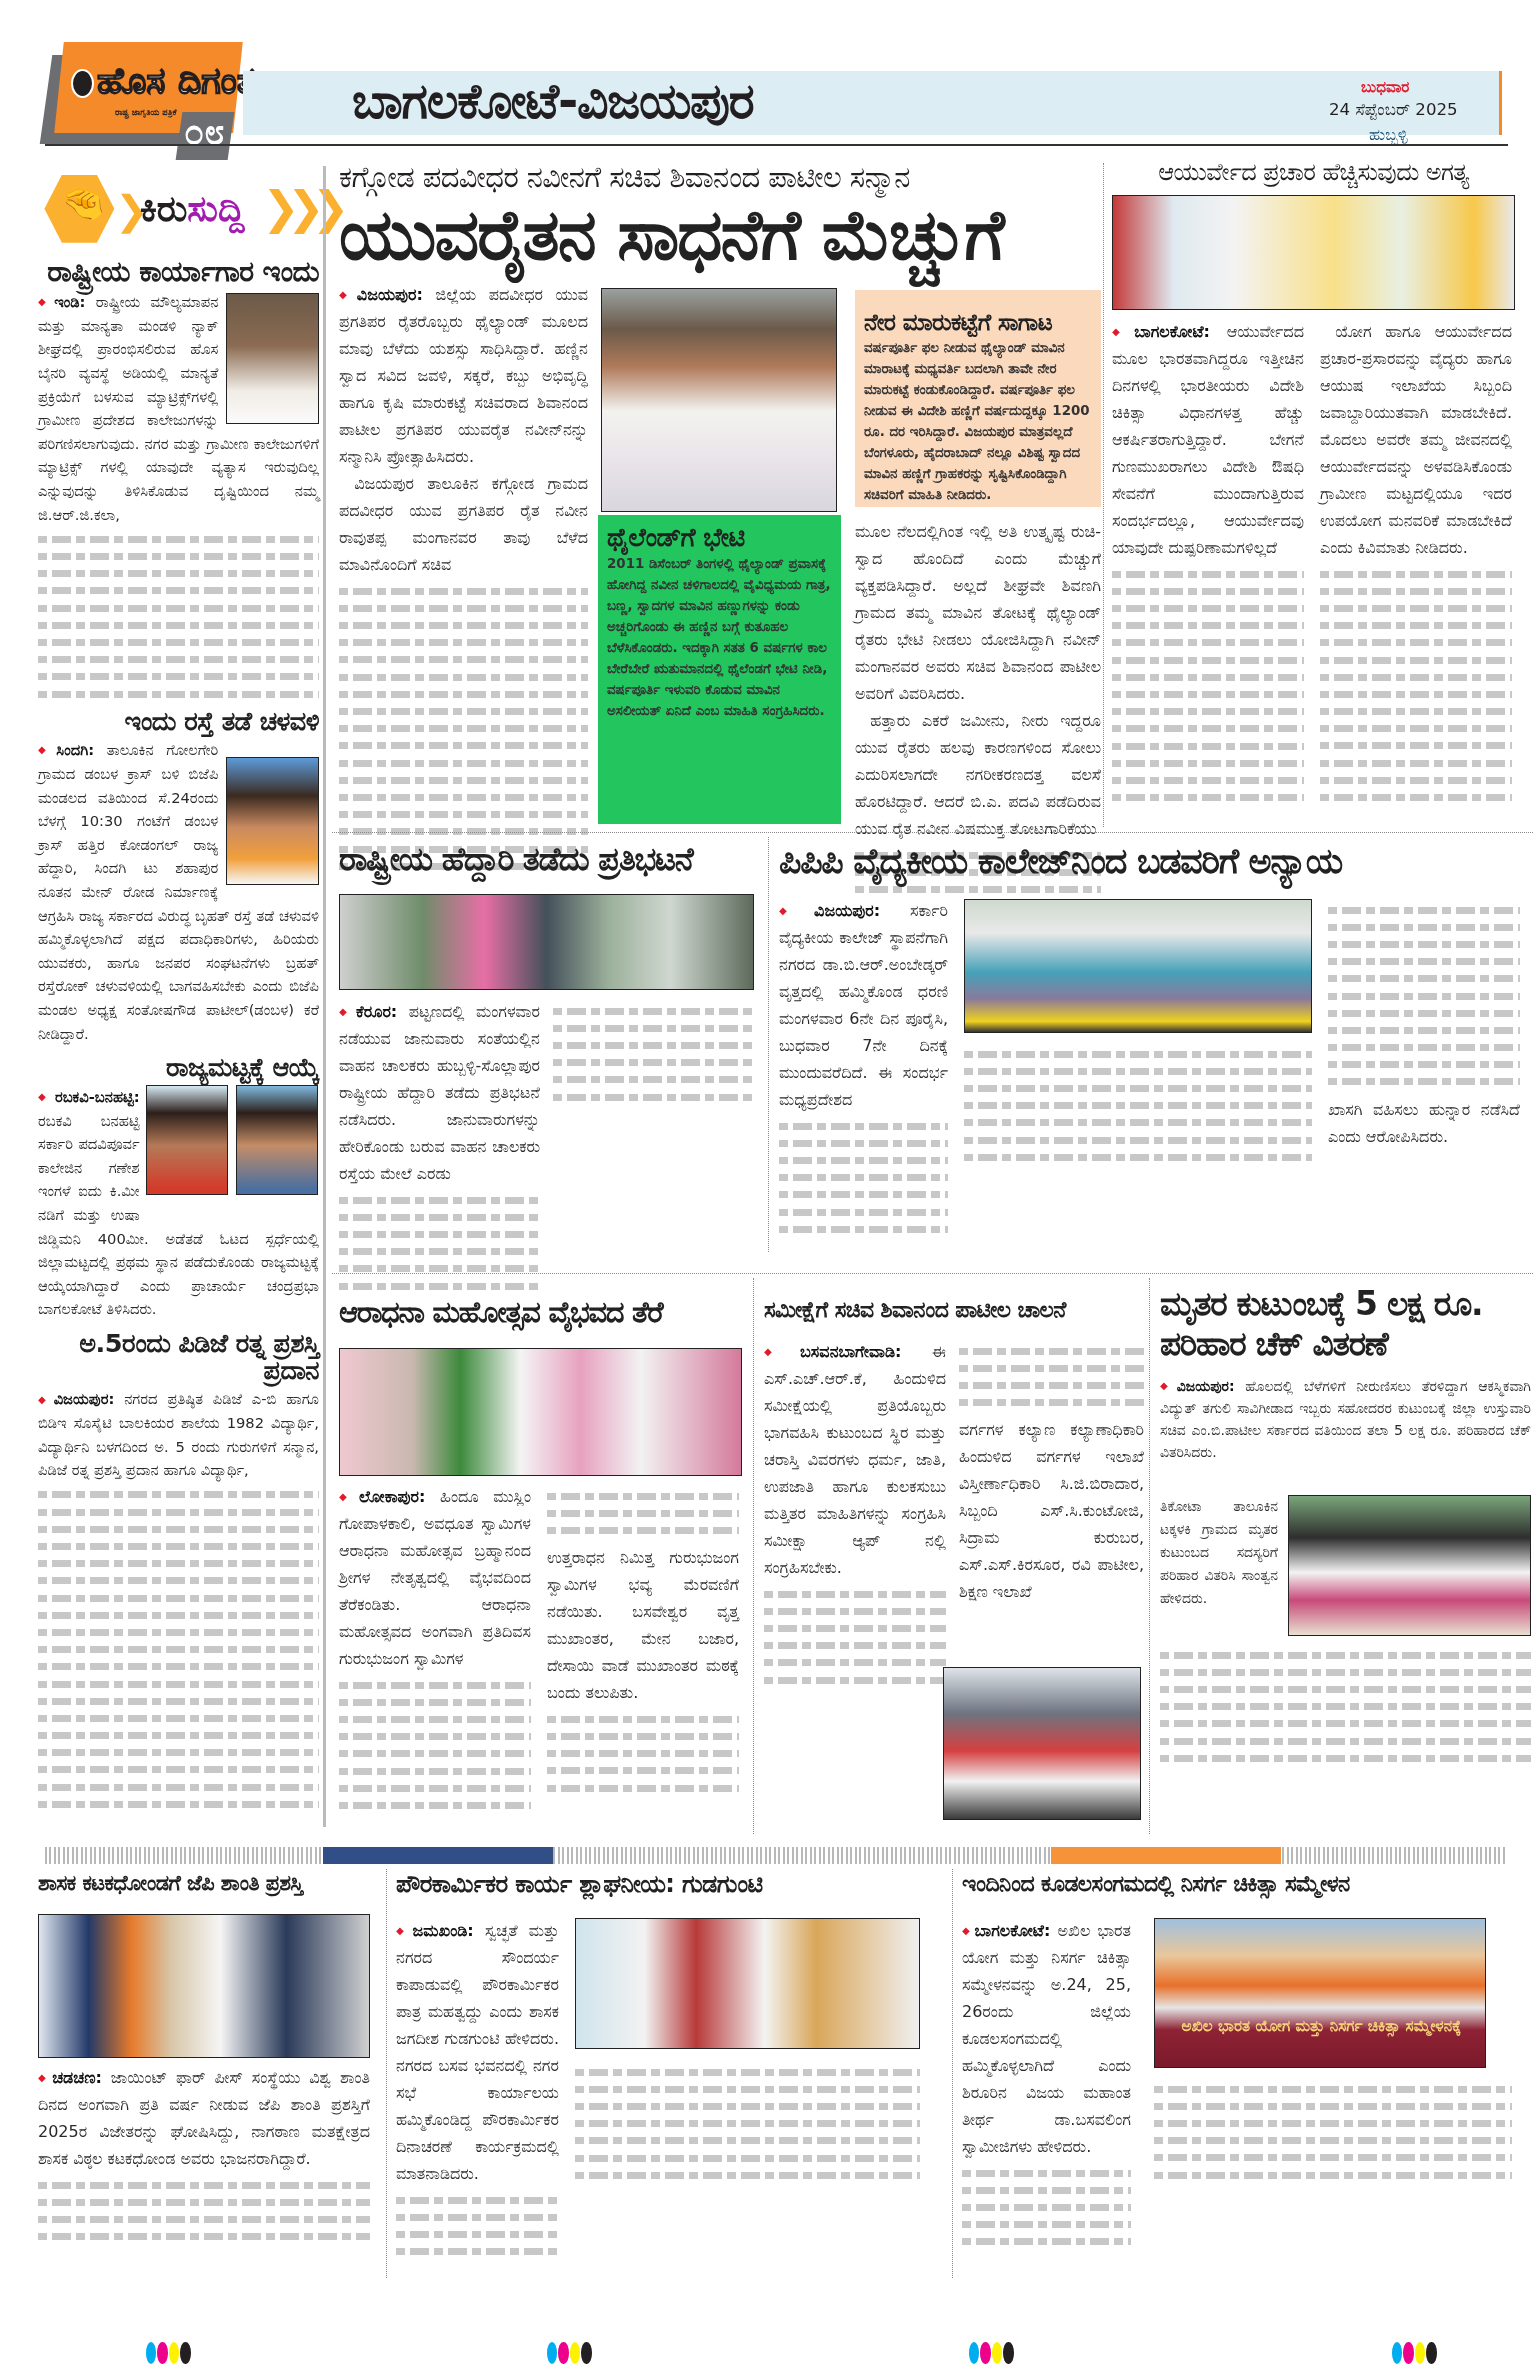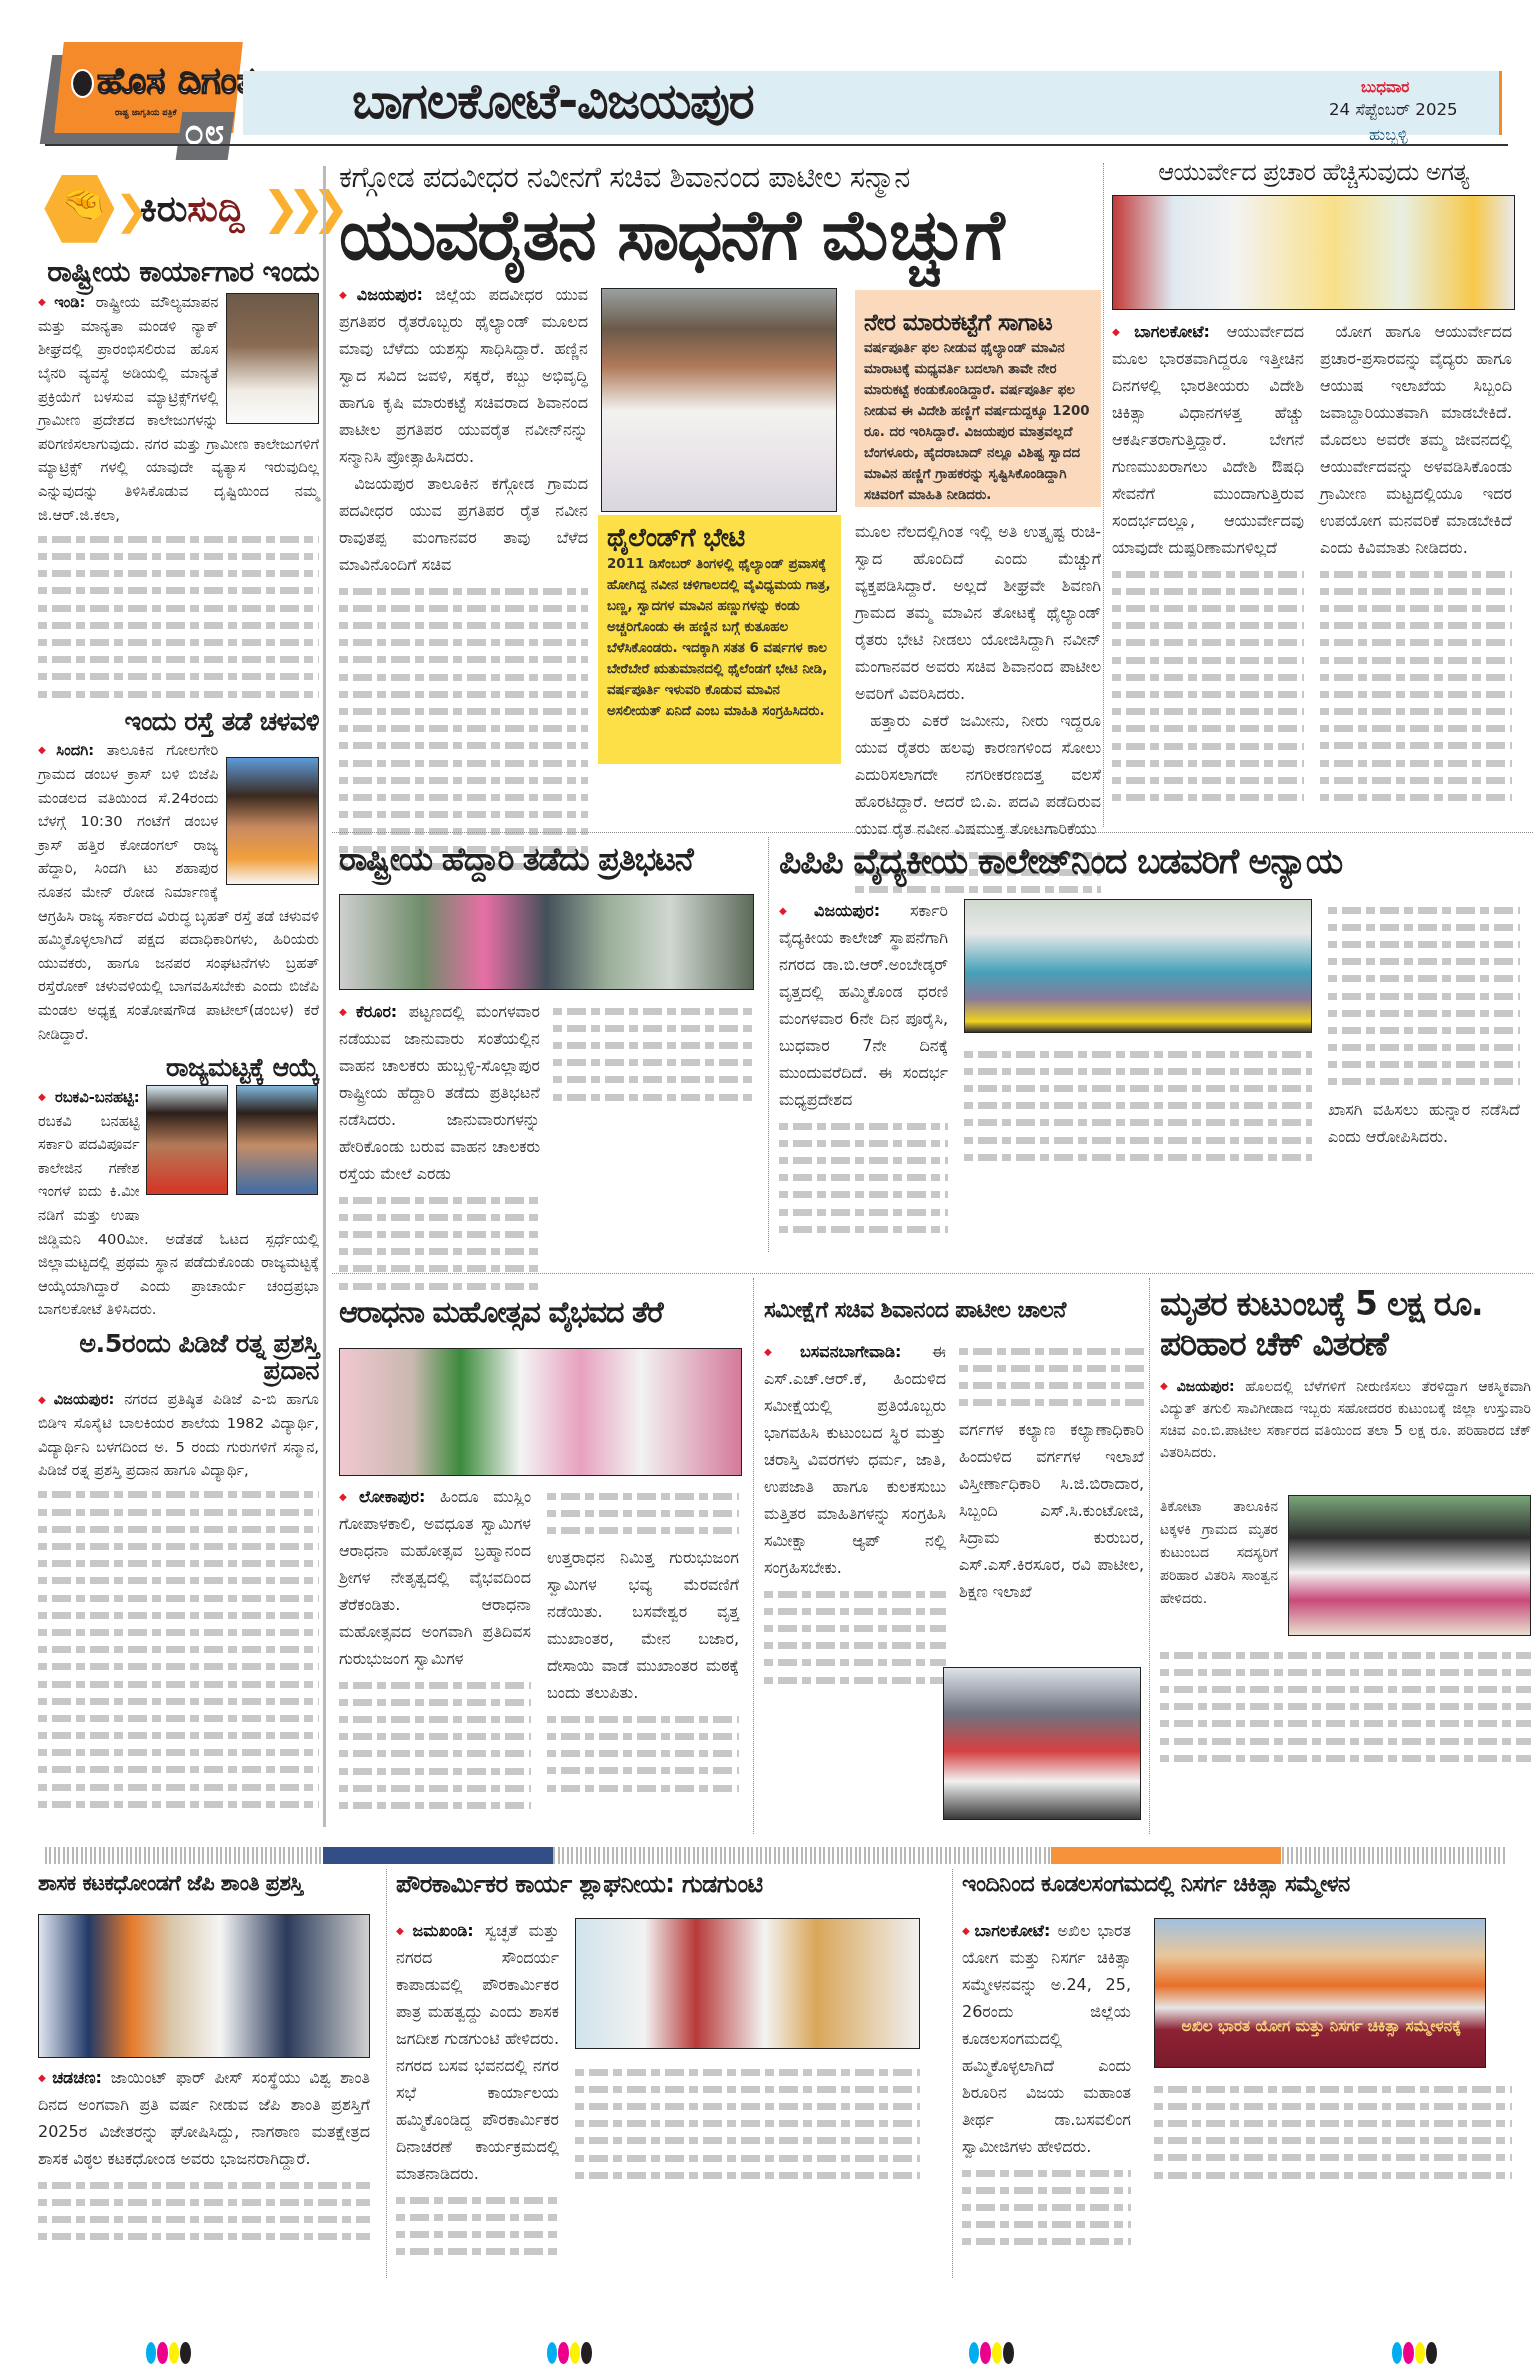--- a/index.html
+++ b/index.html
@@ -37,21 +37,21 @@
   <div class="abs" style="left:1324px;top:83px;font-size:16px;color:#0c4a6e;">ಹುಬ್ಬಳ್ಳಿ</div>
 </div>
 <div class="abs" style="left:45px;top:144px;width:1463px;height:1.9px;background:#333;"></div>
 
 <div class="abs" style="left:38px;top:171px;width:281px;">
   <div style="position:relative;height:77px;">
     <div class="abs" style="left:6.4px;top:3.8px;width:70px;height:68px;background:#fbb12f;clip-path:polygon(25% 0,75% 0,100% 50%,75% 100%,25% 100%,0 50%);"></div>
     <div class="abs" style="left:23px;top:15.3px;font-size:36px;line-height:1;">🤏</div>
     <div class="abs" style="left:77px;top:19px;font-size:40px;color:#fbb12f;line-height:1;">❯</div>
     <div class="abs" style="left:102px;top:16.6px;font-size:36px;font-weight:bold;white-space:nowrap;">
-      <span style="color:#231f20;">ಕಿರು</span><span style="color:#7f1d1d;">ಸುದ್ದಿ</span>
+      <span style="color:#231f20;">ಕಿರು</span><span style="color:#a21caf;">ಸುದ್ದಿ</span>
     </div>
     <div class="abs" style="left:224px;top:14px;font-size:45px;color:#fbb12f;line-height:1;letter-spacing:-12.8px;">❯❯❯</div>
   </div>
 
   <div style="margin-top:9px;">
     <div class="hl" style="font-size:28px;text-align:right;">ರಾಷ್ಟ್ರೀಯ ಕಾರ್ಯಾಗಾರ ಇಂದು</div>
     <div class="body-text" style="font-size:14.7px;line-height:23.6px;margin-top:3.8px;">
       <div class="photo" style="position:relative;float:right;width:93px;height:131px;margin:2.6px 0 2.6px 7.7px;">
           <div class="fill" style="background:linear-gradient(180deg,#6b5a48 0%,#8b6b52 40%,#f0ece6 75%,#fbfbfb 100%);"></div>
         </div>
@@ -103,21 +103,21 @@
     <span class="dl">ವಿಜಯಪುರ:</span>
     <span>ಜಿಲ್ಲೆಯ ಪದವೀಧರ ಯುವ ಪ್ರಗತಿಪರ ರೈತರೊಬ್ಬರು ಥೈಲ್ಯಾಂಡ್ ಮೂಲದ ಮಾವು ಬೆಳೆದು ಯಶಸ್ಸು ಸಾಧಿಸಿದ್ದಾರೆ. ಹಣ್ಣಿನ ಸ್ವಾದ ಸವಿದ ಜವಳಿ, ಸಕ್ಕರೆ, ಕಬ್ಬು ಅಭಿವೃದ್ಧಿ ಹಾಗೂ ಕೃಷಿ ಮಾರುಕಟ್ಟೆ ಸಚಿವರಾದ ಶಿವಾನಂದ ಪಾಟೀಲ ಪ್ರಗತಿಪರ ಯುವರೈತ ನವೀನ್‌ನನ್ನು ಸನ್ಮಾನಿಸಿ ಪ್ರೋತ್ಸಾಹಿಸಿದರು.</span>
     <p style="text-indent:15.3px;">ವಿಜಯಪುರ ತಾಲೂಕಿನ ಕಗ್ಗೋಡ ಗ್ರಾಮದ ಪದವೀಧರ ಯುವ ಪ್ರಗತಿಪರ ರೈತ ನವೀನ ರಾವುತಪ್ಪ ಮಂಗಾನವರ ತಾವು ಬೆಳೆದ ಮಾವಿನೊಂದಿಗೆ ಸಚಿವ</p>
     <span class="filler"></span><span class="filler"></span><span class="filler"></span><span class="filler"></span><span class="filler"></span><span class="filler"></span><span class="filler"></span><span class="filler"></span><span class="filler"></span><span class="filler"></span><span class="filler"></span><span class="filler"></span><span class="filler"></span><span class="filler"></span><span class="filler"></span><span class="filler"></span><span class="filler"></span>
   </div>
 
   <div class="photo" style="left:262px;top:128px;width:236px;height:224px;">
     <div class="fill" style="background:linear-gradient(180deg,#9aa1a0 0%,#6b5a4a 18%,#b07a5a 35%,#f2f2ef 55%,#e8e2e8 80%,#d9d6de 100%);"></div>
   </div>
 
-  <div class="abs" style="left:259px;top:355px;width:243px;height:249px;background:#fde047;padding:9px 9px;">
+  <div class="abs" style="left:259px;top:355px;width:243px;height:309px;background:#22c55e;padding:9px 9px;">
     <div class="hl" style="font-size:25.6px;">ಥೈಲೆಂಡ್‌ಗೆ ಭೇಟಿ</div>
     <div style="font-size:13.4px;line-height:21px;font-weight:bold;color:#333;margin-top:2.6px;">2011 ಡಿಸೆಂಬರ್ ತಿಂಗಳಲ್ಲಿ ಥೈಲ್ಯಾಂಡ್ ಪ್ರವಾಸಕ್ಕೆ ಹೋಗಿದ್ದ ನವೀನ ಚಳಿಗಾಲದಲ್ಲಿ ವೈವಿಧ್ಯಮಯ ಗಾತ್ರ, ಬಣ್ಣ, ಸ್ವಾದಗಳ ಮಾವಿನ ಹಣ್ಣುಗಳನ್ನು ಕಂಡು ಅಚ್ಚರಿಗೊಂಡು ಈ ಹಣ್ಣಿನ ಬಗ್ಗೆ ಕುತೂಹಲ ಬೆಳೆಸಿಕೊಂಡರು. ಇದಕ್ಕಾಗಿ ಸತತ 6 ವರ್ಷಗಳ ಕಾಲ ಬೇರೆಬೇರೆ ಋತುಮಾನದಲ್ಲಿ ಥೈಲೆಂಡಗೆ ಭೇಟಿ ನೀಡಿ, ವರ್ಷಪೂರ್ತಿ ಇಳುವರಿ ಕೊಡುವ ಮಾವಿನ ಅಸಲೀಯತ್ ಏನಿದೆ ಎಂಬ ಮಾಹಿತಿ ಸಂಗ್ರಹಿಸಿದರು.</div>
   </div>
 
   <div class="abs" style="left:516px;top:130px;width:246px;height:217px;background:#fbd9bd;padding:20px 9px;">
     <div class="hl" style="font-size:23px;">ನೇರ ಮಾರುಕಟ್ಟೆಗೆ ಸಾಗಾಟ</div>
     <div style="font-size:13.4px;line-height:21px;font-weight:bold;color:#333;margin-top:2.6px;">ವರ್ಷಪೂರ್ತಿ ಫಲ ನೀಡುವ ಥೈಲ್ಯಾಂಡ್ ಮಾವಿನ ಮಾರಾಟಕ್ಕೆ ಮಧ್ಯವರ್ತಿ ಬದಲಾಗಿ ತಾವೇ ನೇರ ಮಾರುಕಟ್ಟೆ ಕಂಡುಕೊಂಡಿದ್ದಾರೆ. ವರ್ಷಪೂರ್ತಿ ಫಲ ನೀಡುವ ಈ ವಿದೇಶಿ ಹಣ್ಣಿಗೆ ವರ್ಷದುದ್ದಕ್ಕೂ 1200 ರೂ. ದರ ಇರಿಸಿದ್ದಾರೆ. ವಿಜಯಪುರ ಮಾತ್ರವಲ್ಲದೆ ಬೆಂಗಳೂರು, ಹೈದರಾಬಾದ್ ನಲ್ಲೂ ವಿಶಿಷ್ಟ ಸ್ವಾದದ ಮಾವಿನ ಹಣ್ಣಿಗೆ ಗ್ರಾಹಕರನ್ನು ಸೃಷ್ಟಿಸಿಕೊಂಡಿದ್ದಾಗಿ ಸಚಿವರಿಗೆ ಮಾಹಿತಿ ನೀಡಿದರು.</div>
   </div>
 
   <div class="abs body-text" style="left:516px;top:358px;width:246px;">

